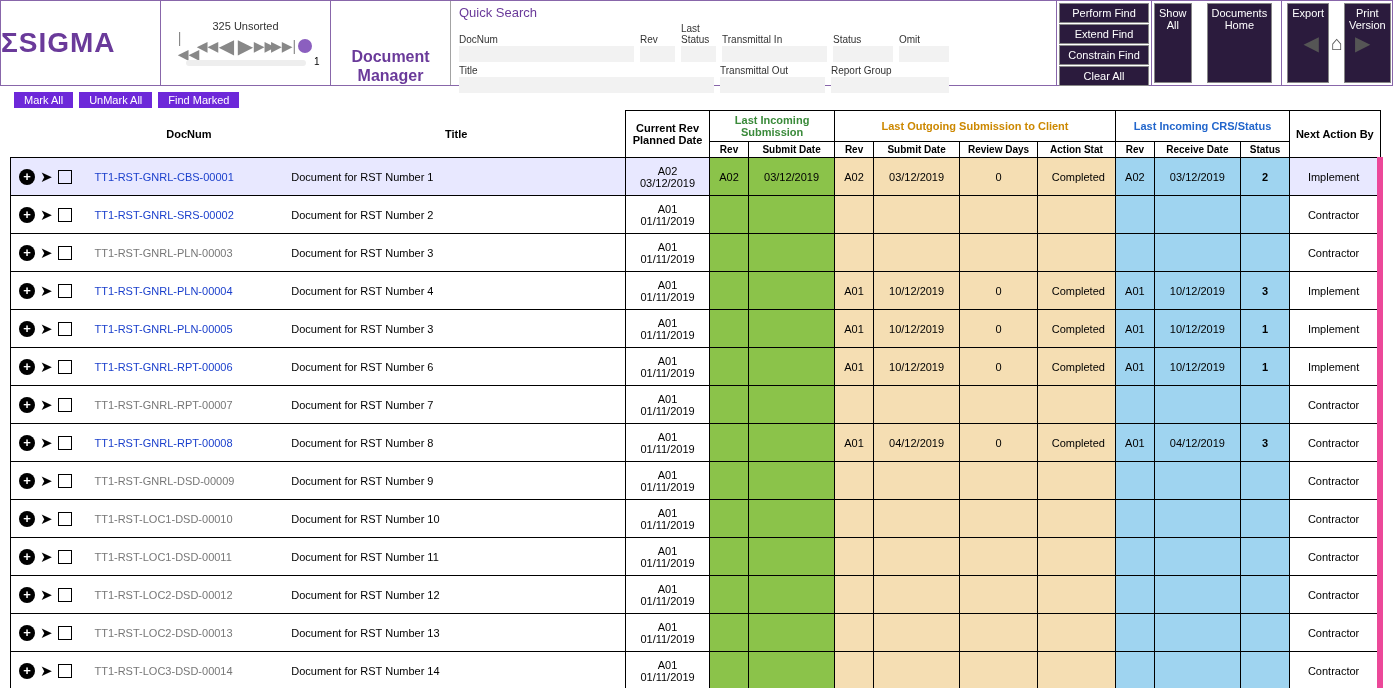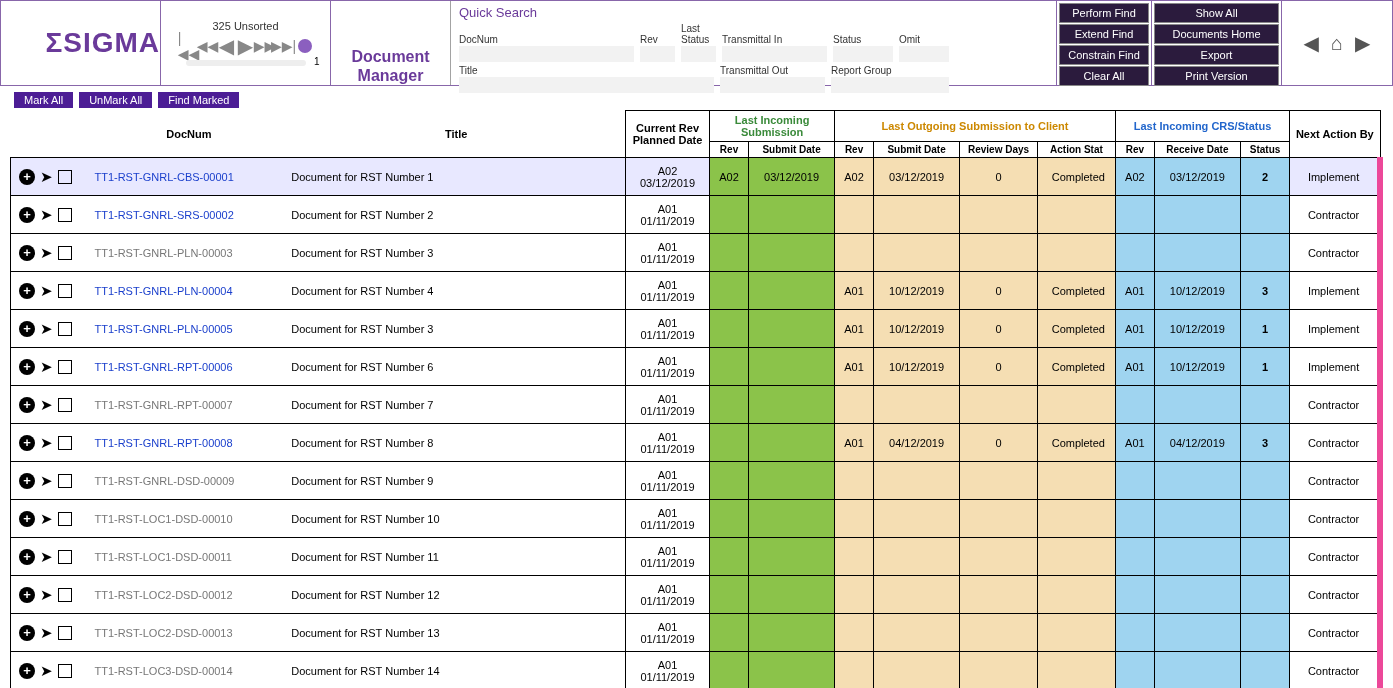--- a/index.html
+++ b/index.html
@@ -1,40 +1,40 @@
 <!DOCTYPE html>
 <html><head>
 <meta charset="utf-8">
 <style>
 *{box-sizing:border-box;margin:0;padding:0;font-family:Arial,Helvetica,sans-serif}
 body{background:#fff;font-size:11px;color:#000}
 .top{display:flex;border:1px solid #8866aa;height:86px}
-.logo-box{width:160px;border-right:1px solid #8866aa;display:flex;align-items:center;justify-content:flex-end}
+.logo-box{width:160px;border-right:1px solid #8866aa;display:flex;align-items:center;justify-content:flex-start}
 .logo{font-size:28px;font-weight:bold;color:#6a3a9a;letter-spacing:1px}
 .nav-box{width:170px;border-right:1px solid #8866aa;display:flex;flex-direction:column;align-items:center;justify-content:center;gap:2px}
 .unsorted{font-size:11px;color:#333}
 .playbar{display:flex;align-items:center;gap:1px}
 .pbtn{width:18px;height:24px;display:flex;align-items:center;justify-content:center;color:#888;font-size:14px;cursor:pointer}
 .dot{width:14px;height:14px;border-radius:50%;background:#8b5fbf;margin-left:4px}
 .slider{width:120px;height:6px;background:#eee;border-radius:3px;position:relative}
 .slider-num{position:absolute;right:-14px;top:-4px;font-size:10px}
 .dm-box{width:120px;border-right:1px solid #a3a3a3;display:flex;align-items:flex-end;justify-content:center;text-align:center}
 .dm{color:#6a3a9a;font-size:16px;font-weight:bold;line-height:1.2}
 .search-box{flex:1;border-right:1px solid #8866aa;padding:4px 8px;display:flex;flex-direction:column;gap:3px}
 .qs-title{color:#6a3a9a;font-weight:normal;font-size:13px}
 .search-row{display:flex;gap:6px;align-items:flex-end}
 .sfield{display:flex;flex-direction:column;gap:1px}
 .sfield label{font-size:10px;color:#333}
 .sfield input{background:#f2f2f2;border:none;height:16px;padding:0 3px;font-size:10px}
 .btn-col{width:95px;border-right:1px solid #8866aa;display:flex;flex-direction:column;gap:1px;padding:2px}
-.btn-col2{width:130px;border-right:1px solid #8866aa;display:flex;flex-direction:column;gap:1px;padding:2px}
+.btn-col2{width:130px;border-right:1px solid #8866aa;display:flex;flex-direction:row;gap:15px;padding:2px}
 .dbtn{background:#2b1b3d;color:#fff;border:1px solid #888;font-size:11px;padding:3px 4px;text-align:center;cursor:pointer}
 .nav-arrows{width:110px;display:flex;align-items:center;justify-content:center;gap:12px;color:#555;font-size:20px}
 .mark-row{padding:6px 14px 2px;display:flex;gap:6px}
-.mbtn{background:#4c1d95;color:#fff;border:none;font-size:11px;padding:2px 10px;cursor:pointer}
+.mbtn{background:#6d28d9;color:#fff;border:none;font-size:11px;padding:2px 10px;cursor:pointer}
 .grid-wrap{padding:0 10px}
 table{border-collapse:collapse;width:100%;table-layout:fixed}
 th,td{font-size:11px;padding:2px 4px;vertical-align:middle}
 .grp-hdr{border:1px solid #000;font-weight:bold;text-align:center;padding:3px}
 .grp-in{color:#3a8a3a}
 .grp-out{color:#cc8800}
 .grp-crs{color:#2266cc}
 .col-icons{width:78px}
 .col-doc{width:192px}
 .col-title{width:330px}

